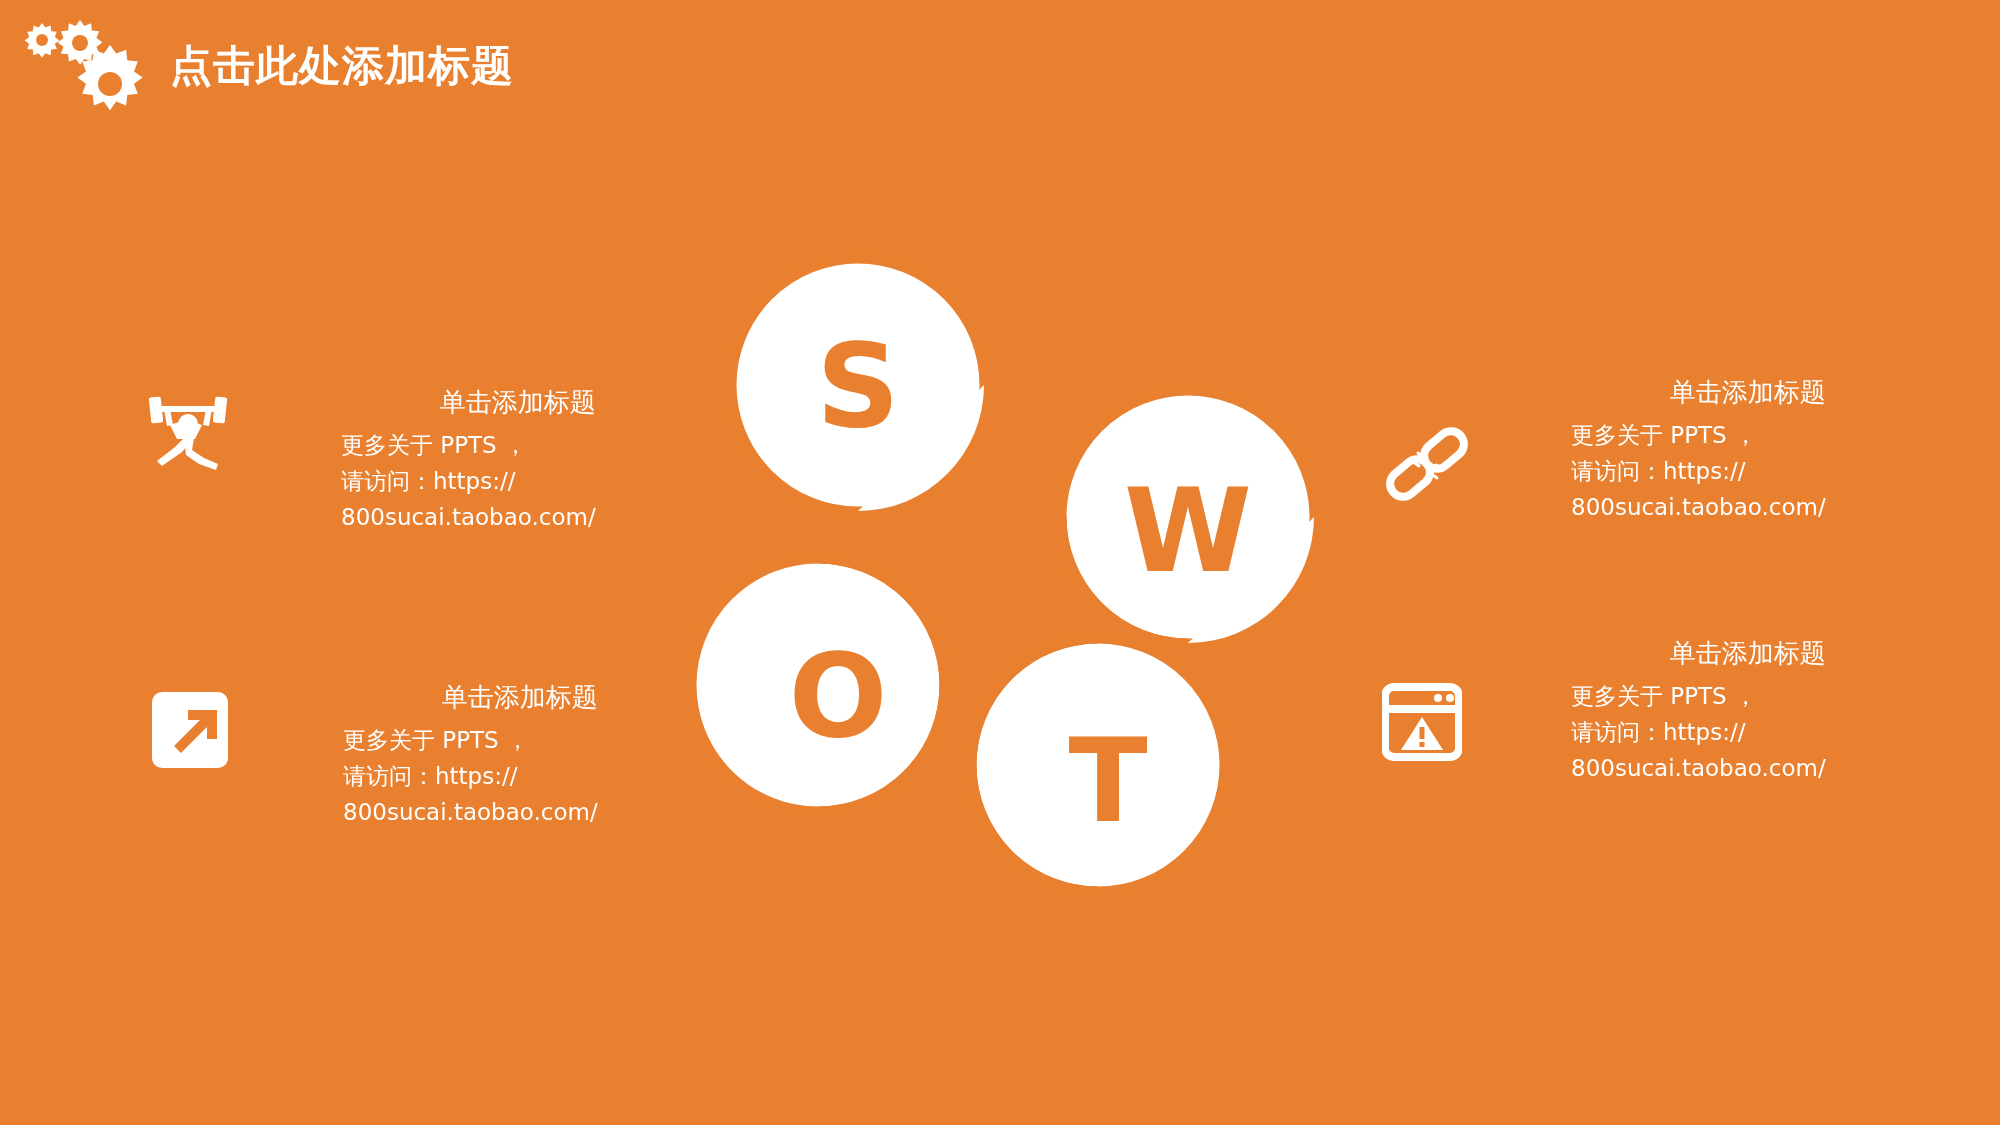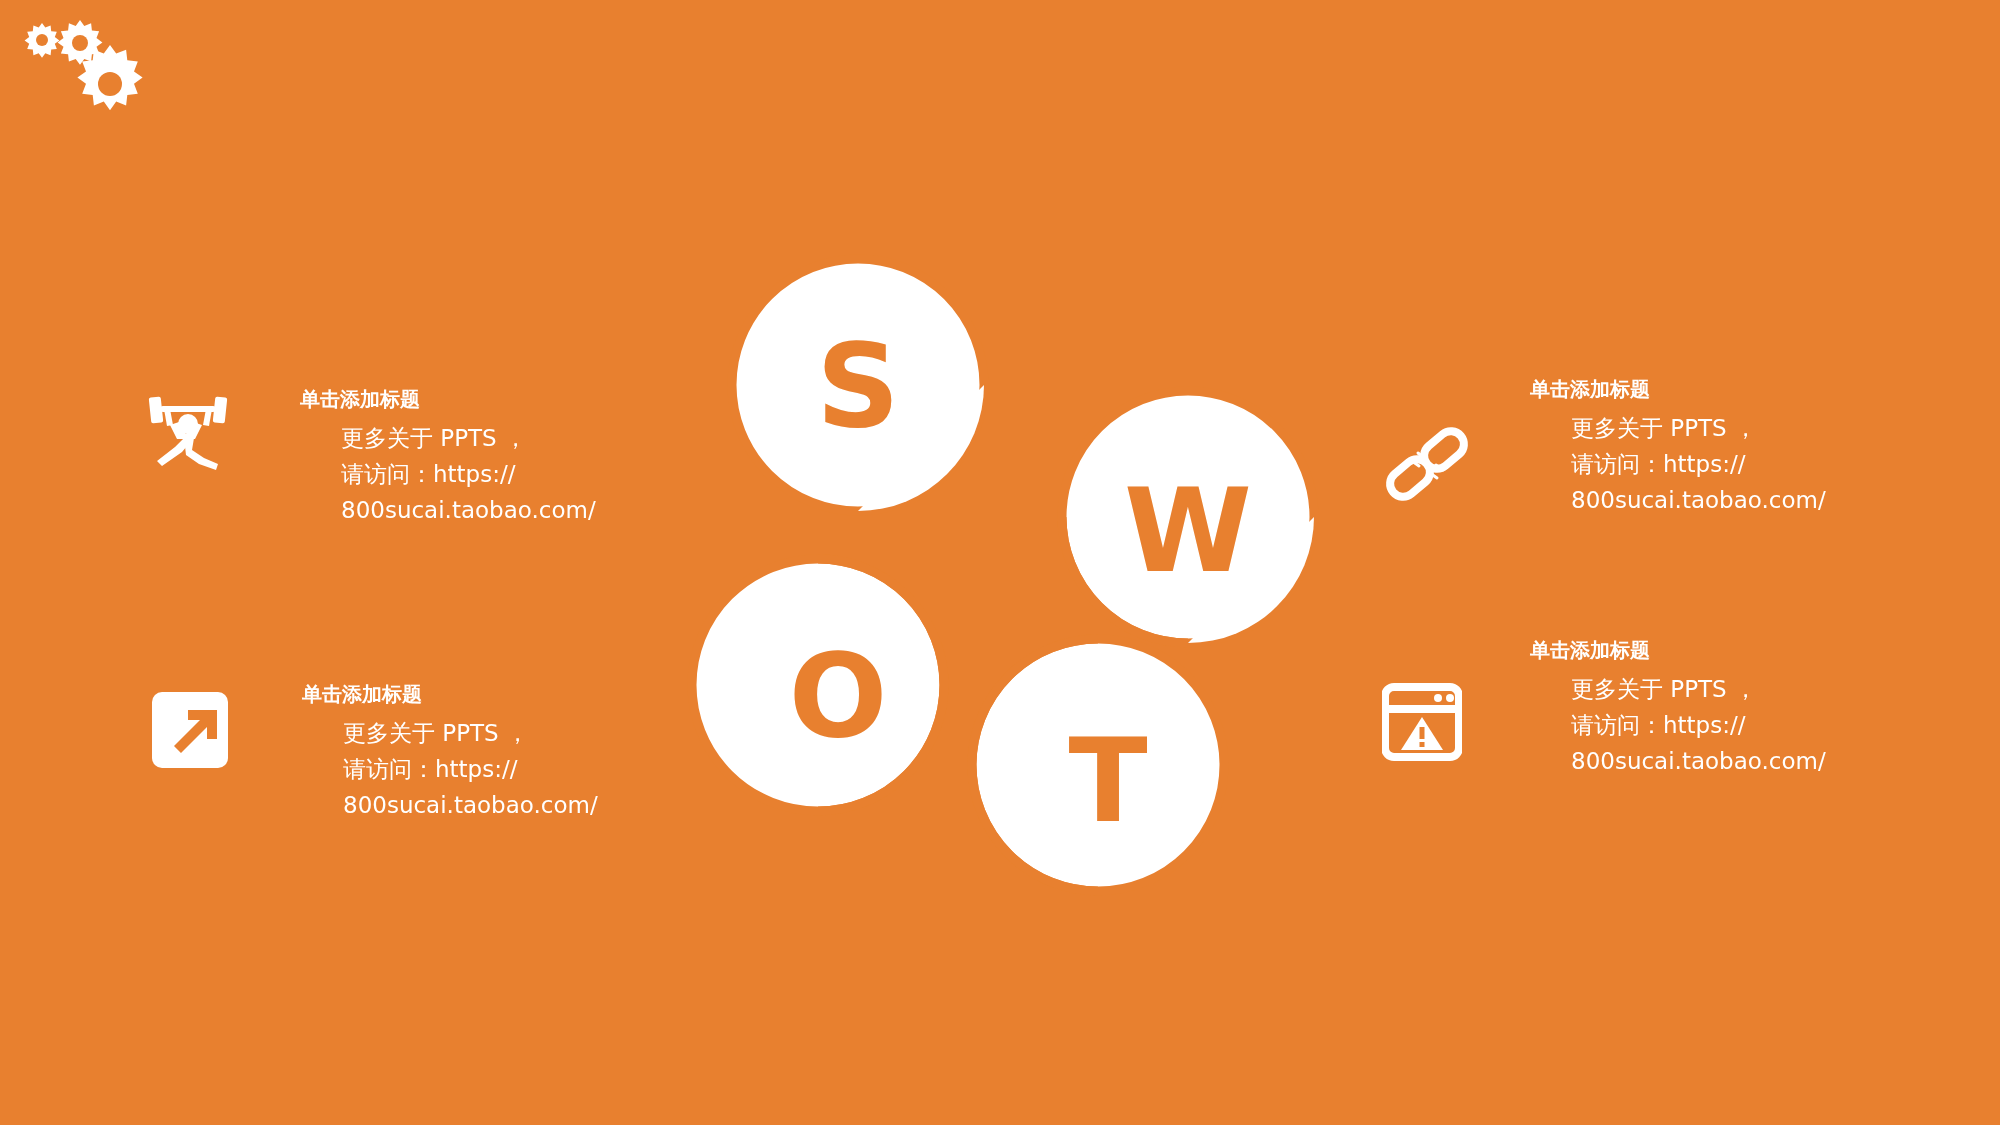--- a/index.html
+++ b/index.html
@@ -17,22 +17,22 @@
     position:absolute;left:170px;top:38px;
     font-size:42px;font-weight:bold;color:#ffffff;
     letter-spacing:1px;white-space:nowrap;
   }
 
   
   .block{position:absolute;}
   .block .ico{position:absolute;left:0;top:0;}
   .block .txt{position:absolute;}
   .b-head{
-    font-size:20px;font-weight:bold;color:#ffffff;
-    white-space:nowrap;line-height:1.2;
+    font-size:26px;font-weight:normal;color:#ffffff;
+    white-space:nowrap;line-height:1.2;text-align:right;
   }
   .b-body{
     font-size:23px;color:#ffffff;line-height:36px;
     margin-top:9px;white-space:pre-line;font-weight:normal;margin-left:41px;
   }
 
   .blk-tl{left:148px;top:392px;}
   .blk-tl .txt{left:152px;top:-5px;}
   .blk-bl{left:150px;top:690px;}
   .blk-bl .txt{left:152px;top:-8px;}
@@ -63,20 +63,21 @@
 
         <path d="M66 8 l4.3 5.9 6.8-2.6 0.8 7.2 7.2 0.8 -2.6 6.8 5.9 4.3 -5.9 4.3 2.6 6.8 -7.2 0.8 -0.8 7.2 -6.8-2.6 -4.3 5.9 -4.3-5.9 -6.8 2.6 -0.8-7.2 -7.2-0.8 2.6-6.8 -5.9-4.3 5.9-4.3 -2.6-6.8 7.2-0.8 0.8-7.2 6.8 2.6z"></path>
         <circle cx="66" cy="31" r="8" fill="#E8802F"></circle>
 
         <path d="M96 33 l6.2 8.6 9.9-3.8 1.2 10.5 10.5 1.2 -3.8 9.9 8.6 6.2 -8.6 6.2 3.8 9.9 -10.5 1.2 -1.2 10.5 -9.9-3.8 -6.2 8.6 -6.2-8.6 -9.9 3.8 -1.2-10.5 -10.5-1.2 3.8-9.9 -8.6-6.2 8.6-6.2 -3.8-9.9 10.5-1.2 1.2-10.5 9.9 3.8z"></path>
         <circle cx="96" cy="72" r="12" fill="#E8802F"></circle>
       </g>
     </svg>
   </div>
 
+  <div class="title">点击此处添加标题</div>
 
   <div class="swot">
     <svg viewBox="0 0 700 700" width="700" height="700" aria-hidden="true">
 
       <g>
 
         <circle cx="198" cy="145" r="126" fill="#FFFFFF" stroke="#E8802F" stroke-width="9"></circle>
 
         <circle cx="528" cy="277" r="126" fill="#FFFFFF" stroke="#E8802F" stroke-width="9"></circle>
 

